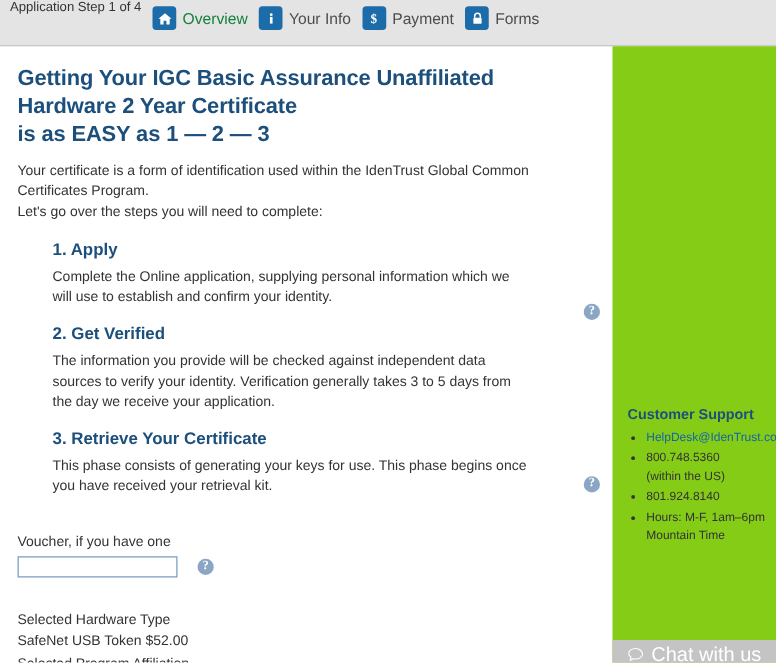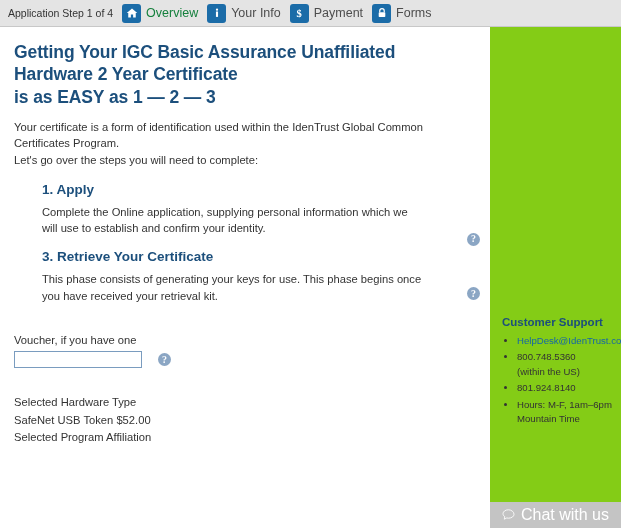--- a/index.html
+++ b/index.html
@@ -7,25 +7,25 @@
   body {
     width: 621px; height: 530px;
     font-family: "Liberation Sans", sans-serif;
     background: #ffffff;
     overflow: hidden;
     position: relative;
   }
 
   
   .topbar {
-    height: 27px;
+    height: 37px;
     background: #e4e4e4;
     border-bottom: 1px solid #c8c8c8;
     display: flex;
-    align-items: center;
+    align-items: flex-start;
     padding-left: 8px;
     gap: 0px;
   }
   .step-label {
     font-size: 10.5px;
     color: #333;
     margin-right: 9px;
     white-space: nowrap;
   }
   .nav-item {
@@ -232,20 +232,24 @@
       <span>Your certificate is a form of identification used within the IdenTrust Global Common Certificates Program.</span><br>
       <span>Let's go over the steps you will need to complete:</span>
     </p>
 
     <div class="step-block">
       <h2 class="step-head">1. Apply</h2>
       <p class="step-body">Complete the Online application, supplying personal information which we will use to establish and confirm your identity.</p>
       <span class="help-icon help-abs" style="left:425px; top:51px;">?</span>
     </div>
 
+    <div class="step-block">
+      <h2 class="step-head">2. Get Verified</h2>
+      <p class="step-body">The information you provide will be checked against independent data sources to verify your identity. Verification generally takes 3 to 5 days from the day we receive your application.</p>
+    </div>
 
     <div class="step-block">
       <h2 class="step-head">3. Retrieve Your Certificate</h2>
       <p class="step-body">This phase consists of generating your keys for use. This phase begins once you have received your retrieval kit.</p>
       <span class="help-icon help-abs" style="left:425px; top:38px;">?</span>
     </div>
 
     <div class="voucher-label">Voucher, if you have one</div>
     <div class="voucher-row">
       <input class="voucher-input" type="text" placeholder="" style="">

